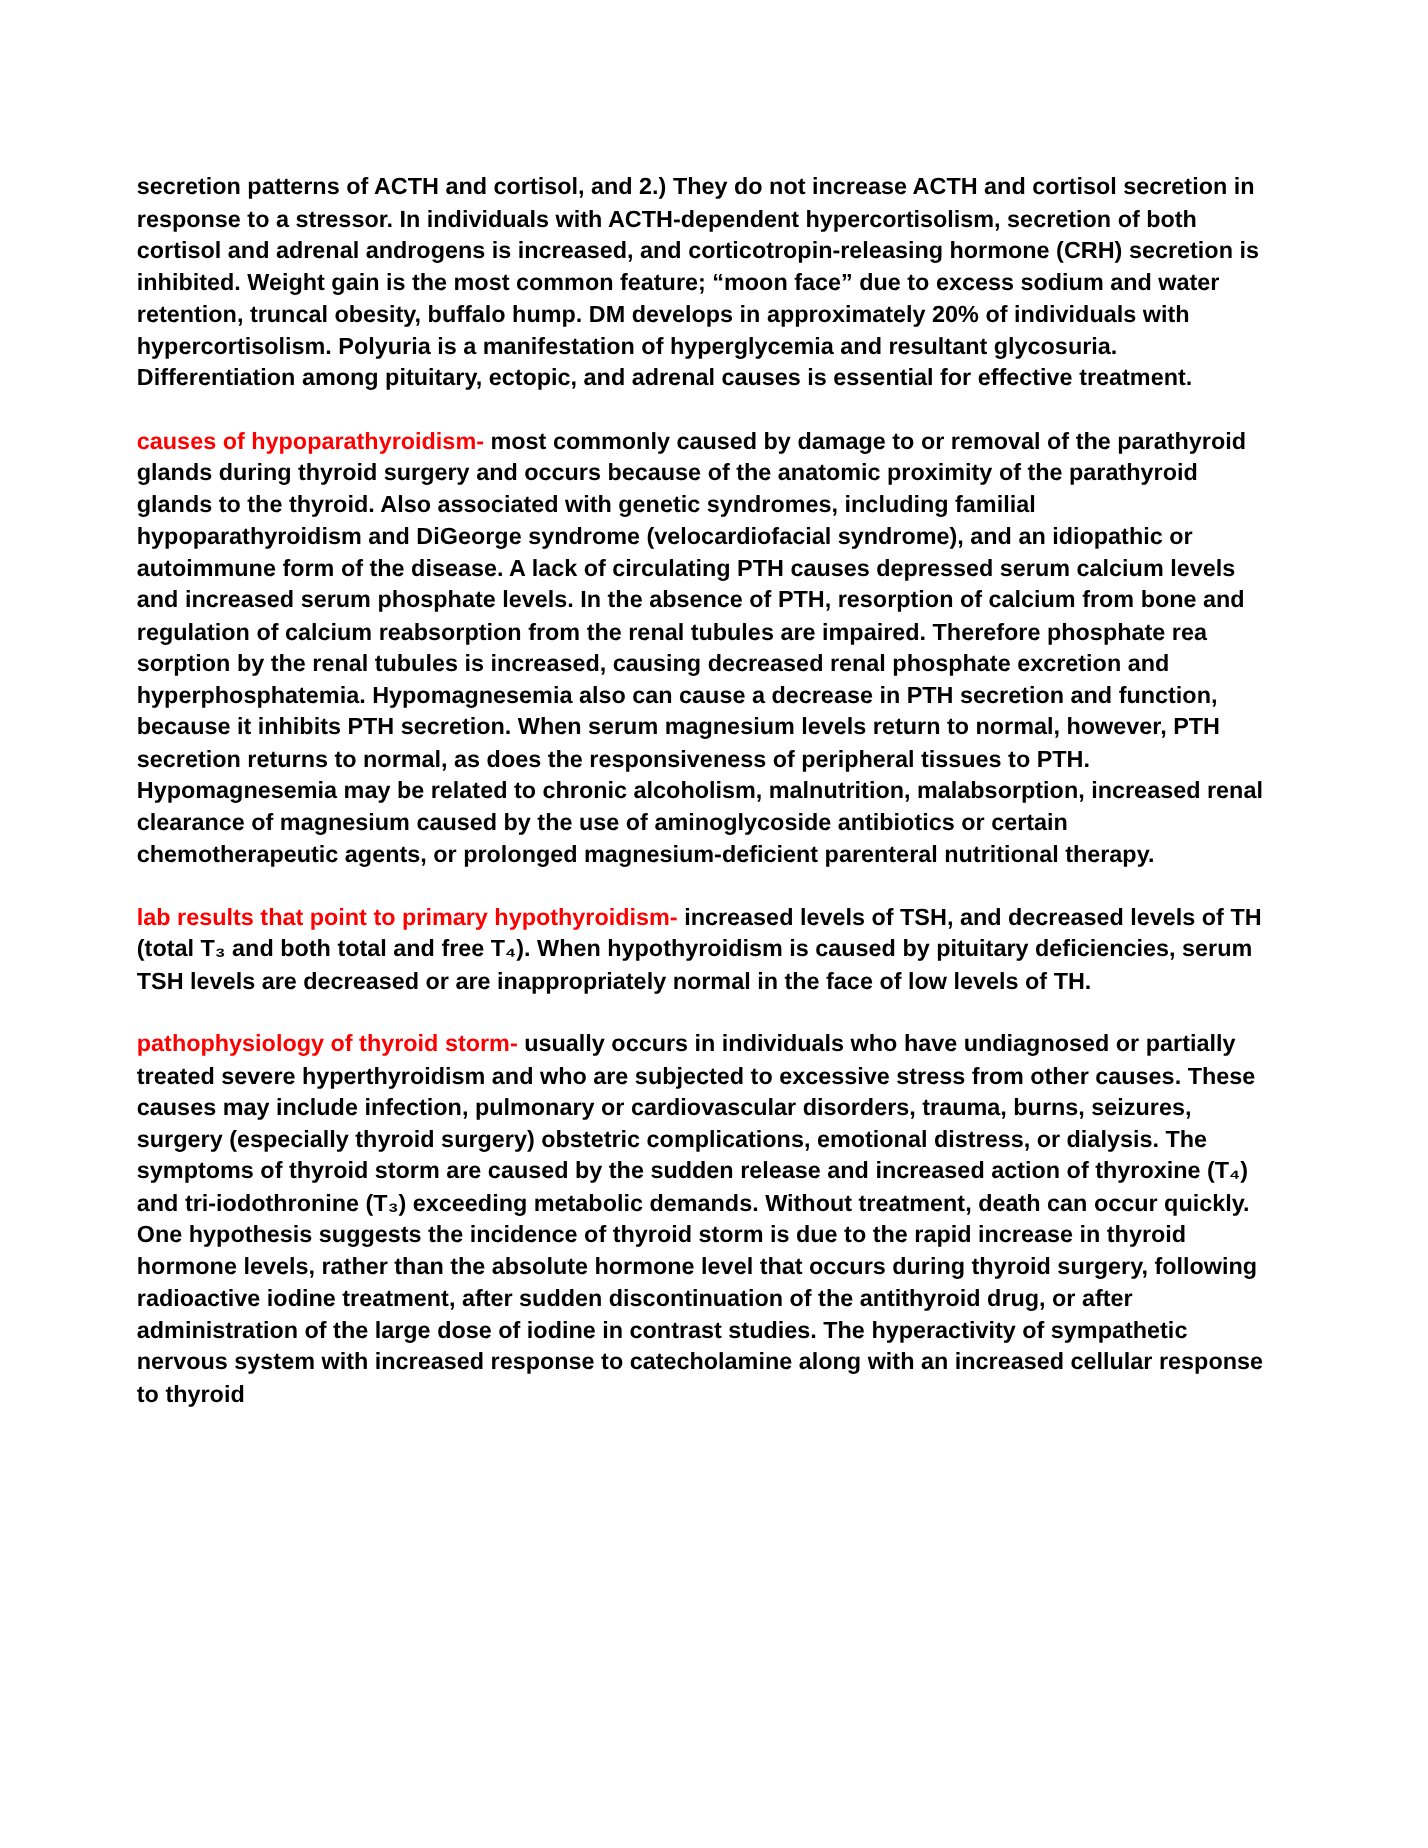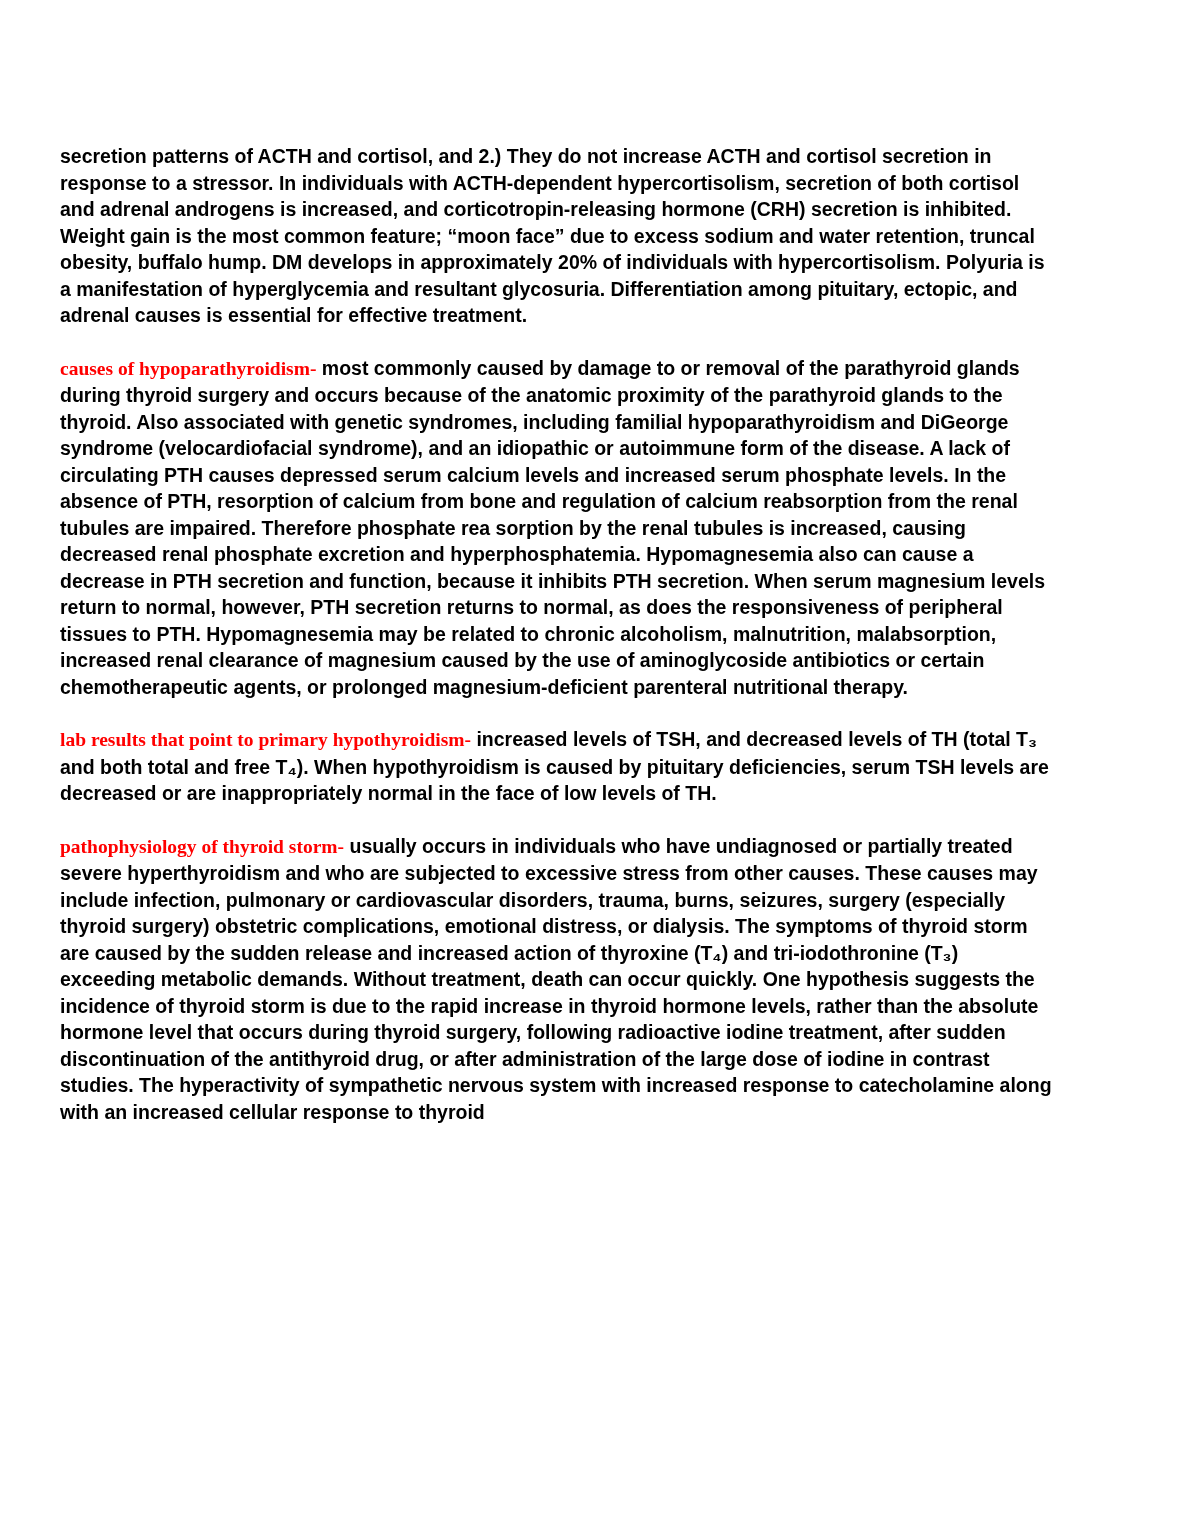--- a/index.html
+++ b/index.html
@@ -6,39 +6,38 @@
     margin: 0;
     padding: 0;
     background: #ffffff;
   }
   .page {
     position: relative;
     width: 1190px;
     height: 1519px;
     background: #ffffff;
     box-sizing: border-box;
-    padding: 143px 136px 0 60px;
+    padding: 143px 136px 0 114px;
     overflow: hidden;
     border-radius: 28px;
   }
   .doc {
     font-family: "Liberation Sans", "DejaVu Sans", sans-serif;
     font-weight: bold;
     font-size: 19.5px;
     line-height: 26.5px;
     color: #000000;
     text-align: left;
   }
   .doc p {
     margin: 0 0 26px 0;
     padding: 0;
   }
   .lead {
     color: #ff0000;
-    font-family: Liberation Serif, serif;
   }
 </style>
 </head>
 <body>
 
 <div class="page">
   <div class="doc">
 
     <p><span class="body" style="color: rgb(0, 0, 0);">secretion patterns of ACTH and cortisol, and 2.) They do not increase ACTH and cortisol secretion in response to a stressor. In individuals with ACTH-dependent hypercortisolism, secretion of both cortisol and adrenal androgens is increased, and corticotropin-releasing hormone (CRH) secretion is inhibited. Weight gain is the most common feature; “moon face” due to excess sodium and water retention, truncal obesity, buffalo hump. DM develops in approximately 20% of individuals with hypercortisolism. Polyuria is a manifestation of hyperglycemia and resultant glycosuria. Differentiation among pituitary, ectopic, and adrenal causes is essential for effective treatment.</span></p>
 

